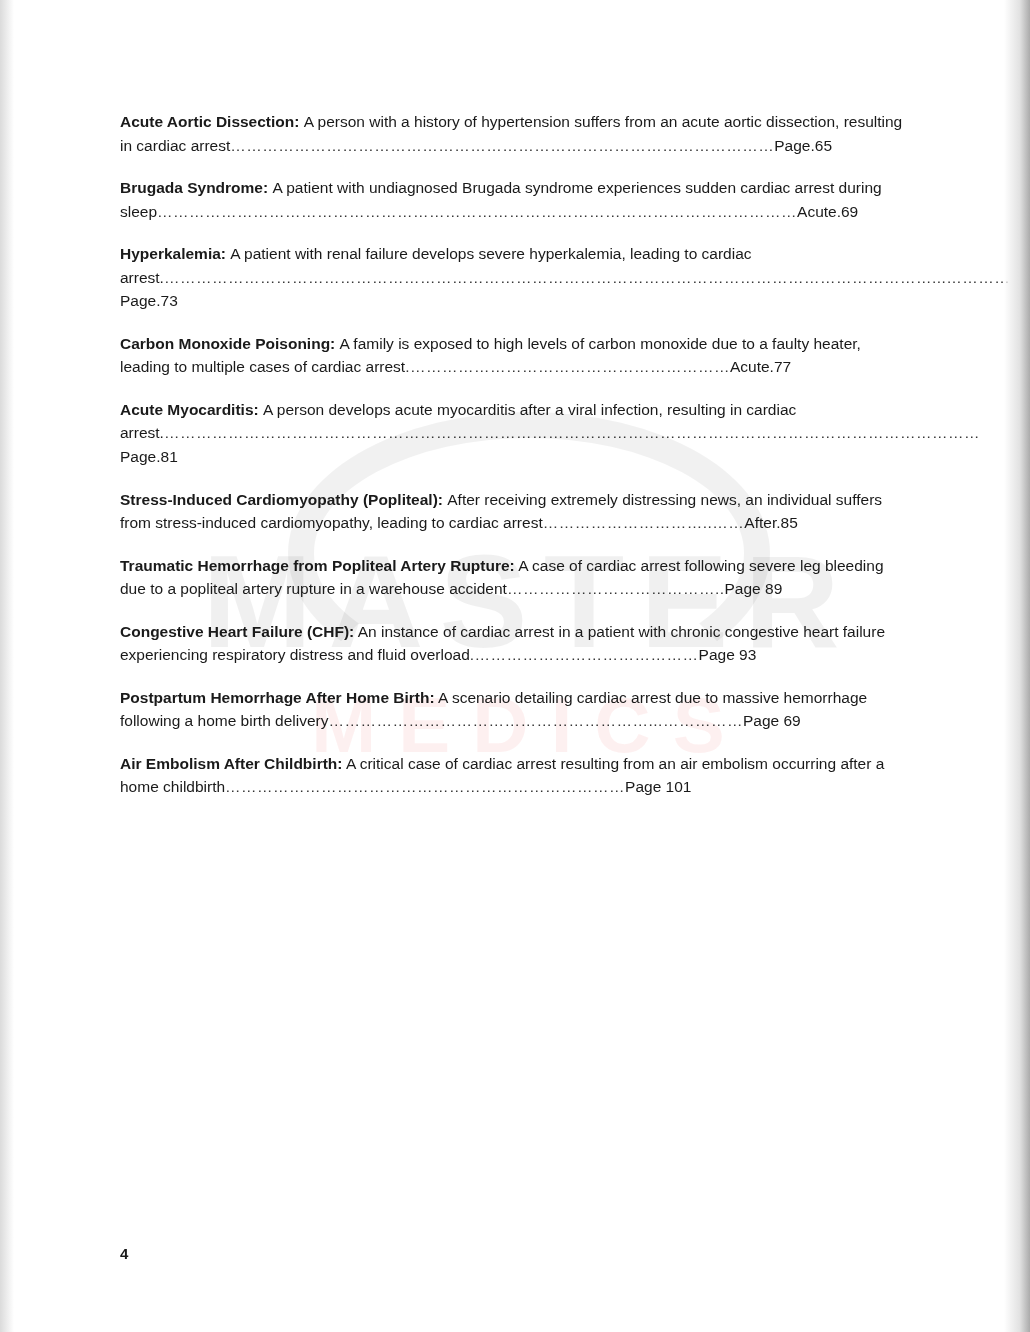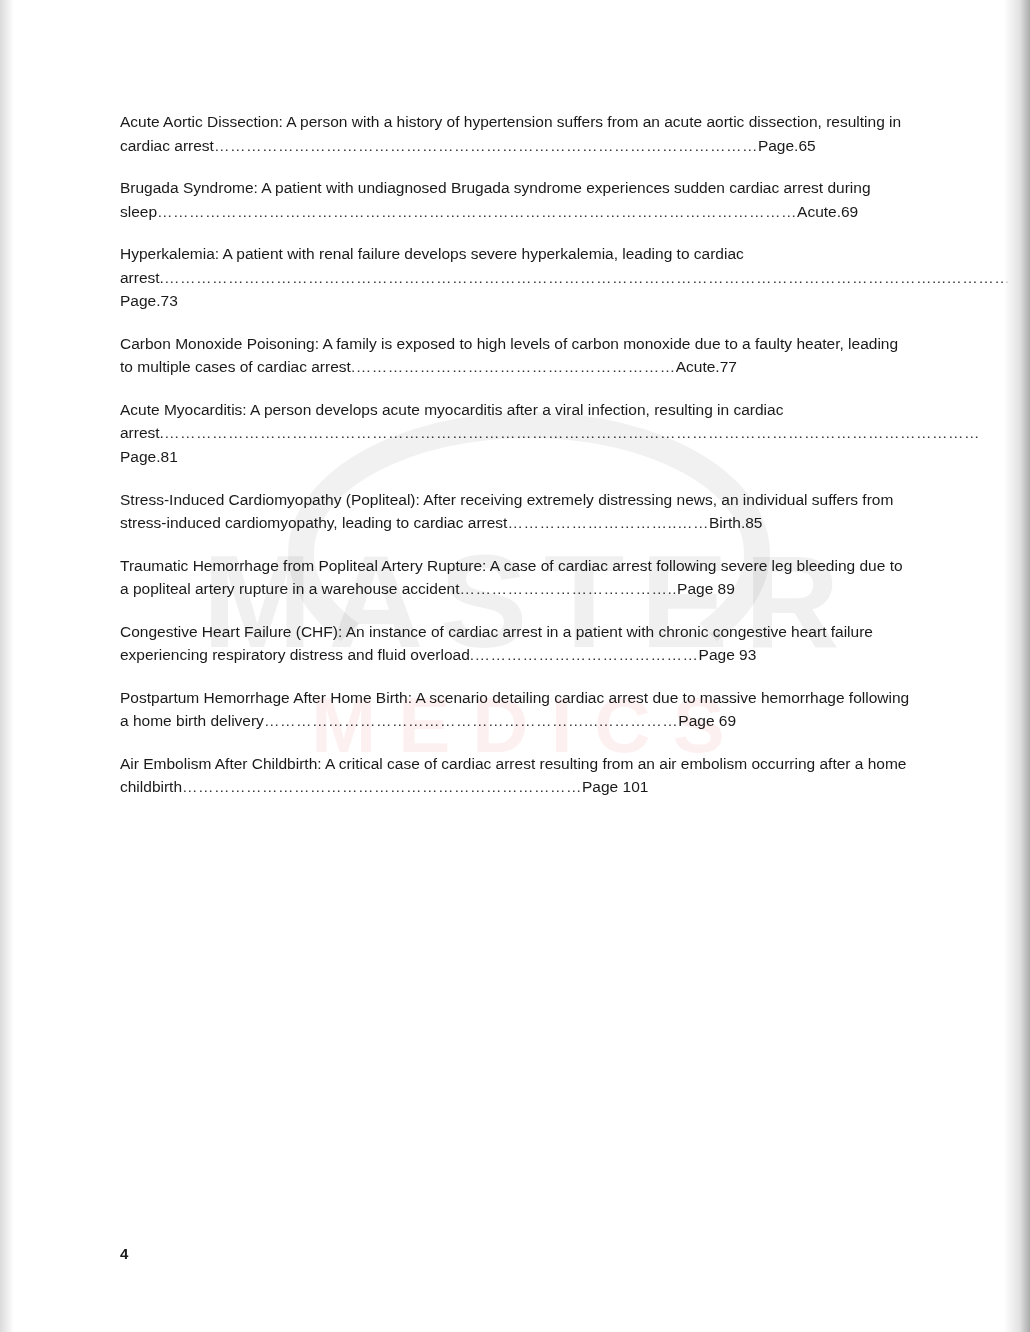--- a/index.html
+++ b/index.html
@@ -89,21 +89,21 @@
   }
 
   .entry {
     margin-bottom: 19px;
     font-size: 15.5px;
     line-height: 1.52;
     color: #1a1a1a;
     text-align: left;
   }
   .entry .title {
-    font-weight: normal;
+    font-weight: bold;
   }
   .entry .desc {
     font-weight: normal;
   }
   .entry .leader {
     letter-spacing: 0.5px;
     color: #333;
   }
   .entry .pg {
     font-weight: normal;
@@ -146,21 +146,21 @@
 
     <div class="entry">
       <span class="title">Carbon Monoxide Poisoning</span><span class="title">: </span><span class="desc">A family is exposed to high levels of carbon monoxide due to a faulty heater, leading to multiple cases of cardiac arrest</span><span class="leader">.……………………………………………………</span><span class="pg">Acute.77</span>
     </div>
 
     <div class="entry">
       <span class="title">Acute Myocarditis</span><span class="title">: </span><span class="desc">A person develops acute myocarditis after a viral infection, resulting in cardiac arrest.</span><span class="leader">………………………………………………………………………………………………………………………………………</span><span class="pg">Page.81</span>
     </div>
 
     <div class="entry">
-      <span class="title">Stress-Induced Cardiomyopathy (Popliteal)</span><span class="title">: </span><span class="desc">After receiving extremely distressing news, an individual suffers from stress-induced cardiomyopathy, leading to cardiac arrest</span><span class="leader">…………………………..……</span><span class="pg">Birth.85</span>
+      <span class="title">Stress-Induced Cardiomyopathy (Popliteal)</span><span class="title">: </span><span class="desc">After receiving extremely distressing news, an individual suffers from stress-induced cardiomyopathy, leading to cardiac arrest</span><span class="leader">…………………………..……</span><span class="pg">After.85</span>
     </div>
 
     <div class="entry">
       <span class="title">Traumatic Hemorrhage from Popliteal Artery Rupture:</span><span class="desc"> </span><span class="desc">A case of cardiac arrest following severe leg bleeding due to a popliteal artery rupture in a warehouse accident</span><span class="leader">…………………………………..</span><span class="pg">Page 89</span>
     </div>
 
     <div class="entry">
       <span class="title">Congestive Heart Failure (CHF):</span><span class="desc"> </span><span class="desc">An instance of cardiac arrest in a patient with chronic congestive heart failure experiencing respiratory distress and fluid overload</span><span class="leader">.……………………………………</span><span class="pg">Page 93</span>
     </div>
 

